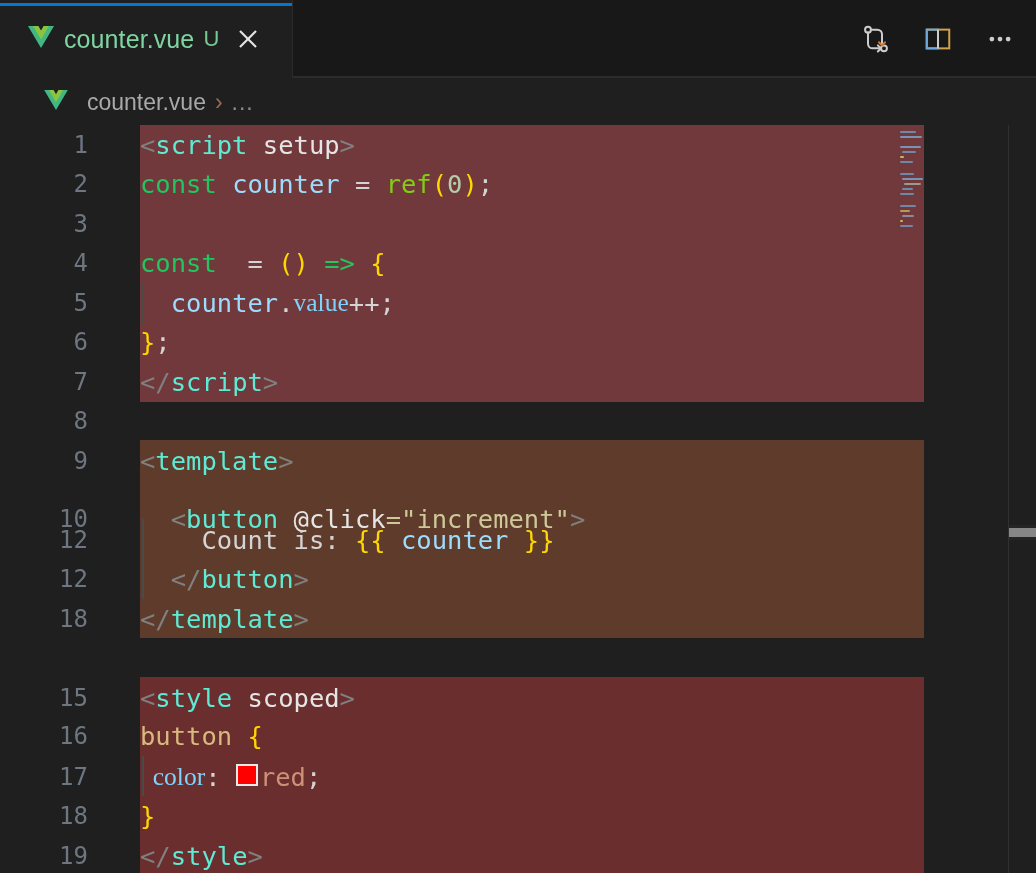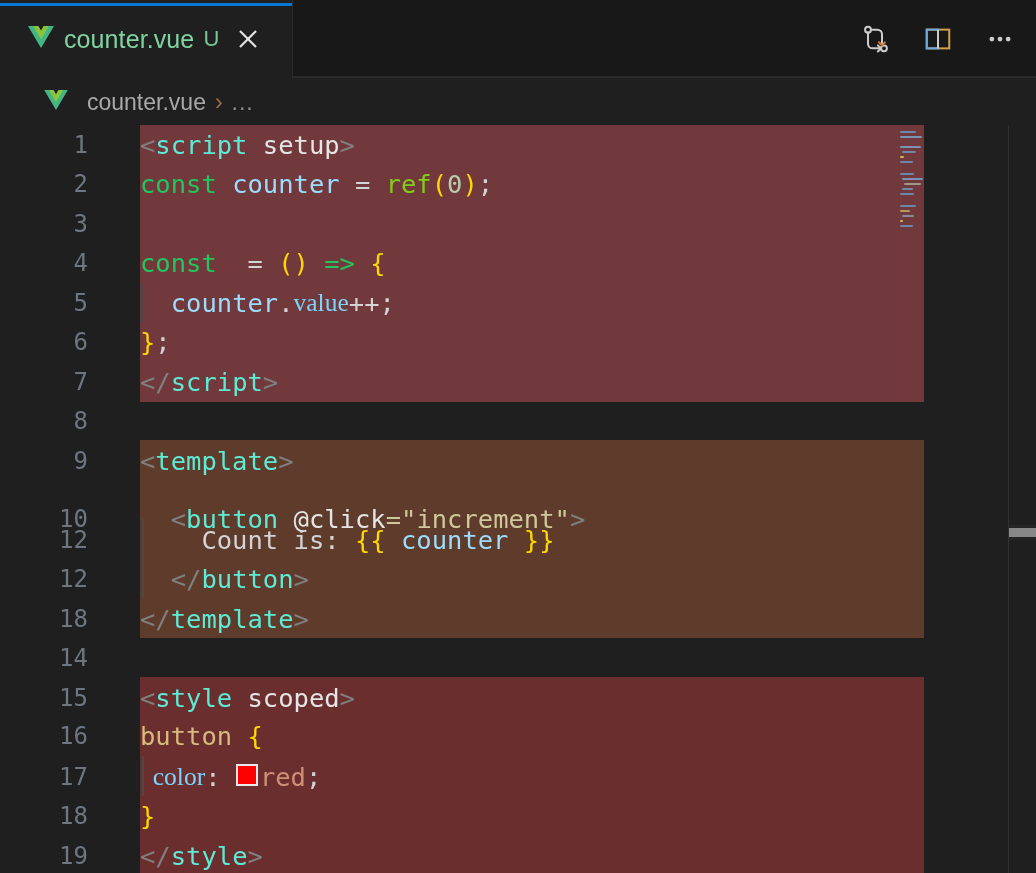--- a/index.html
+++ b/index.html
@@ -368,24 +368,20 @@
       <div class="line" style="top:434.5px;">
         <span class="lineno">12</span>
         <span class="linetext"><span class="t-txt">  </span><span class="t-punct">&lt;/</span><span class="t-tag">button</span><span class="t-punct">&gt;</span></span>
       </div>
 
       <div class="line" style="top:474px;">
         <span class="lineno">18</span>
         <span class="linetext"><span class="t-punct">&lt;/</span><span class="t-tag">template</span><span class="t-punct">&gt;</span></span>
       </div>
 
-      <div class="line" style="top:513.5px;">
-        <span class="lineno">14</span>
-        <span class="linetext"></span>
-      </div>
 
       <div class="line" style="top:553px;">
         <span class="lineno">15</span>
         <span class="linetext"><span class="t-punct">&lt;</span><span class="t-tag">style</span><span class="t-attr"> scoped</span><span class="t-punct">&gt;</span></span>
       </div>
 
       <div class="line" style="top:591px;">
         <span class="lineno">16</span>
         <span class="linetext"><span class="t-sel">button</span><span class="t-txt"> </span><span class="t-brace">{</span></span>
       </div>

